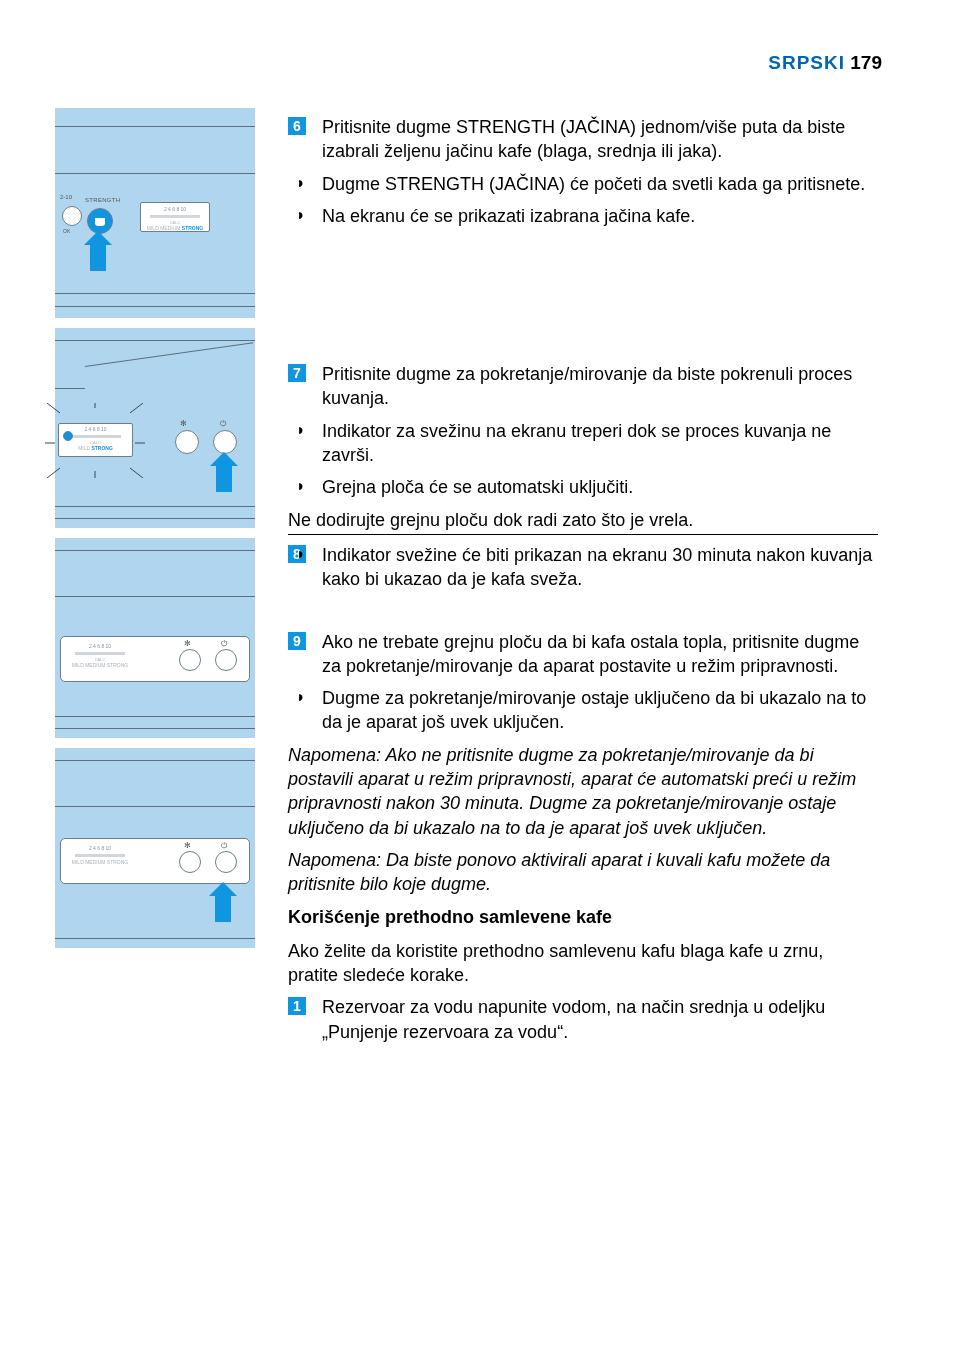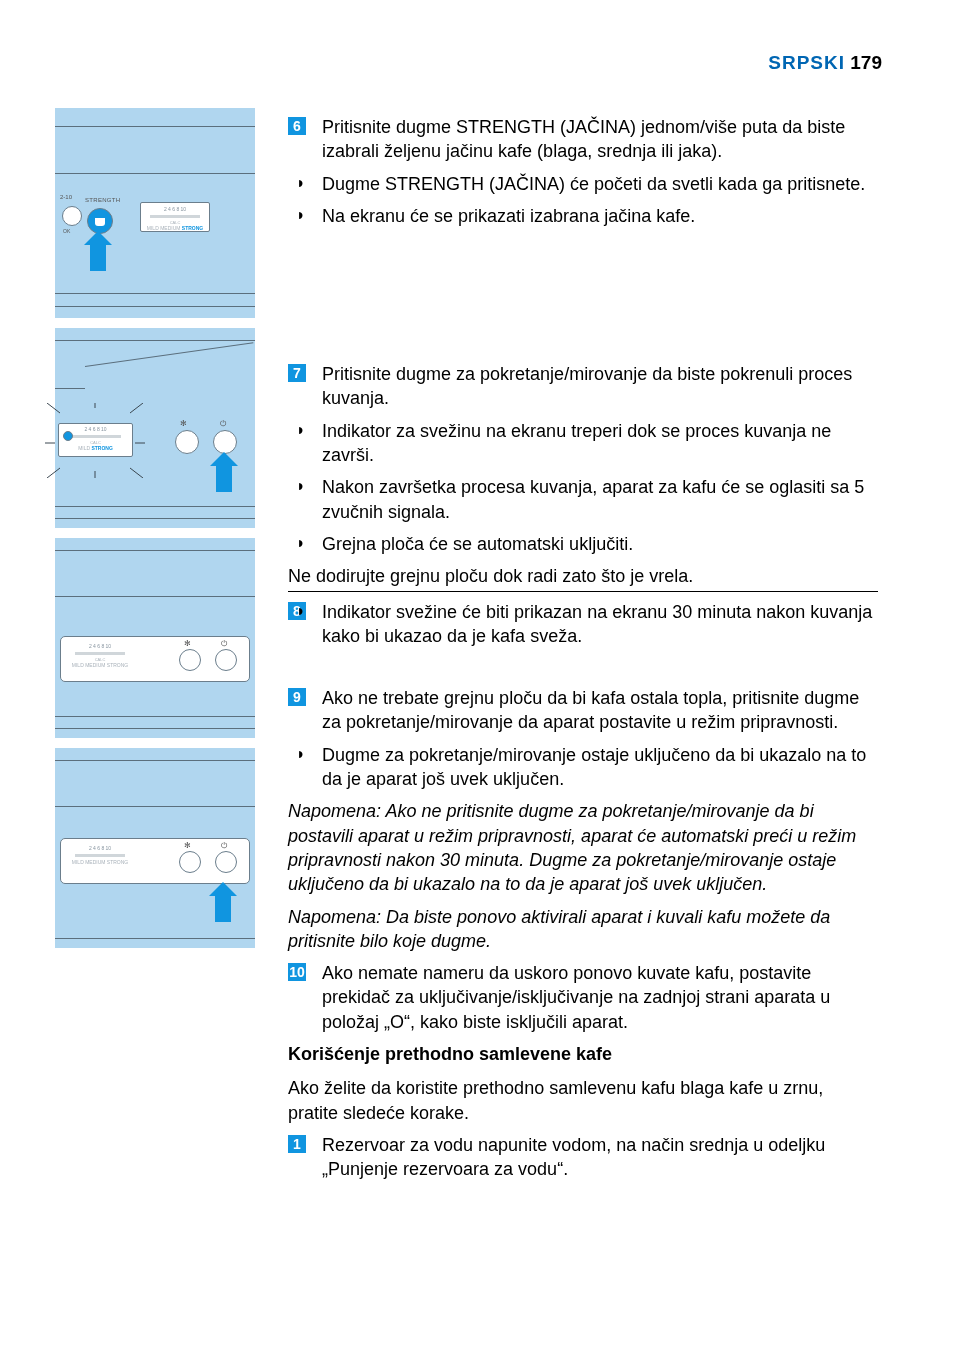--- a/index.html
+++ b/index.html
@@ -234,21 +234,20 @@
 
   <div style="height:126px;"></div>
 
   <div class="step">
     <span class="num">7</span>
     <span>Pritisnite dugme za pokretanje/mirovanje da biste pokrenuli proces kuvanja.</span>
   </div>
 
 
   <div class="bullet"><span>Indikator za svežinu na ekranu treperi dok se proces kuvanja ne završi.</span></div>
-  <div class="bullet"><span>Nakon završetka procesa kuvanja, aparat za kafu će se oglasiti sa 5 zvučnih signala.</span></div>
   <div class="bullet"><span>Grejna ploča će se automatski uključiti.</span></div>
 
   <div class="warn">Ne dodirujte grejnu ploču dok radi zato što je vrela.</div>
 
   <div class="step">
     <span class="num">8</span>
   </div>
 
 
   <div class="bullet"><span>Indikator svežine će biti prikazan na ekranu 30 minuta nakon kuvanja kako bi ukazao da je kafa sveža.</span></div>
@@ -257,24 +256,20 @@
 
   <div class="step">
     <span class="num">9</span>
     <span>Ako ne trebate grejnu ploču da bi kafa ostala topla, pritisnite dugme za pokretanje/mirovanje da aparat postavite u režim pripravnosti.</span>
   </div>
   <div class="bullet"><span>Dugme za pokretanje/mirovanje ostaje uključeno da bi ukazalo na to da je aparat još uvek uključen.</span></div>
 
   <div class="note">Napomena: Ako ne pritisnite dugme za pokretanje/mirovanje da bi postavili aparat u režim pripravnosti, aparat će automatski preći u režim pripravnosti nakon 30 minuta. Dugme za pokretanje/mirovanje ostaje uključeno da bi ukazalo na to da je aparat još uvek uključen.</div>
   <div class="note">Napomena: Da biste ponovo aktivirali aparat i kuvali kafu možete da pritisnite bilo koje dugme.</div>
 
-  <div class="step">
-    <span class="num">10</span>
-    <span>Ako nemate nameru da uskoro ponovo kuvate kafu, postavite prekidač za uključivanje/isključivanje na zadnjoj strani aparata u položaj „O“, kako biste isključili aparat.</span>
-  </div>
 
   <div class="subhead">Korišćenje prethodno samlevene kafe</div>
 
   <div class="plain">Ako želite da koristite prethodno samlevenu kafu blaga kafe u zrnu, pratite sledeće korake.</div>
 
   <div class="step">
     <span class="num">1</span>
     <span>Rezervoar za vodu napunite vodom, na način srednja u odeljku „Punjenje rezervoara za vodu“.</span>
   </div>
 

